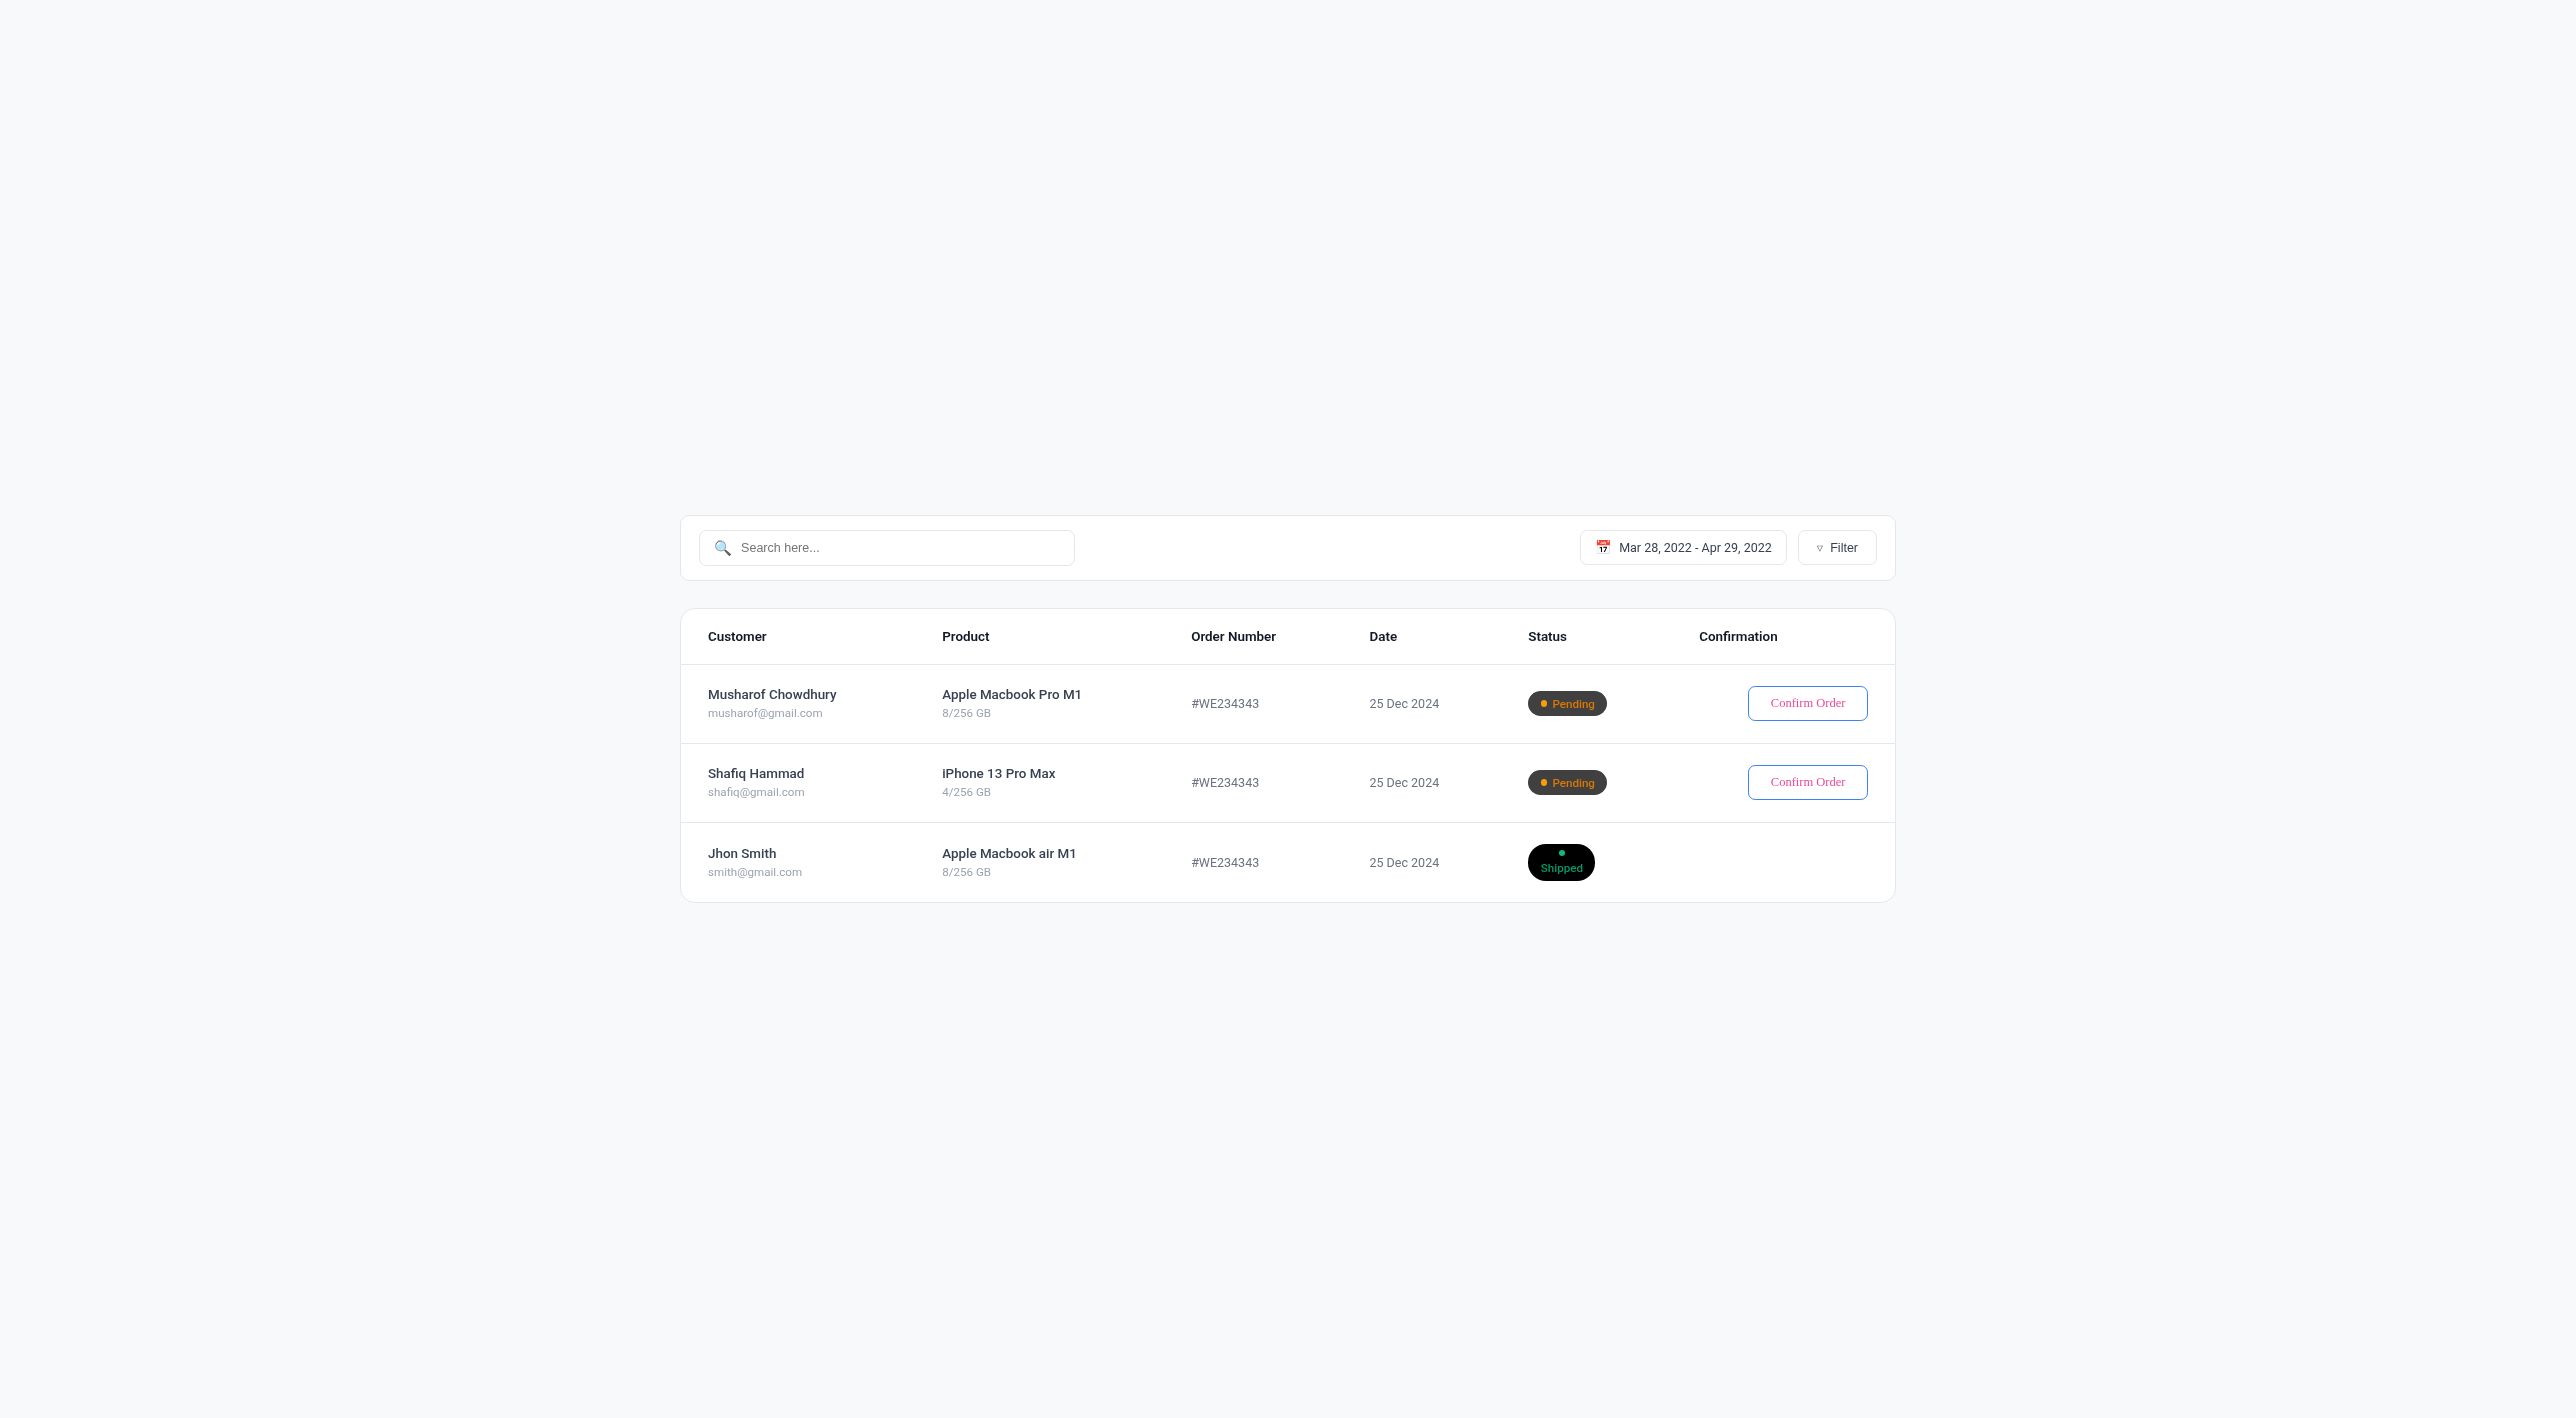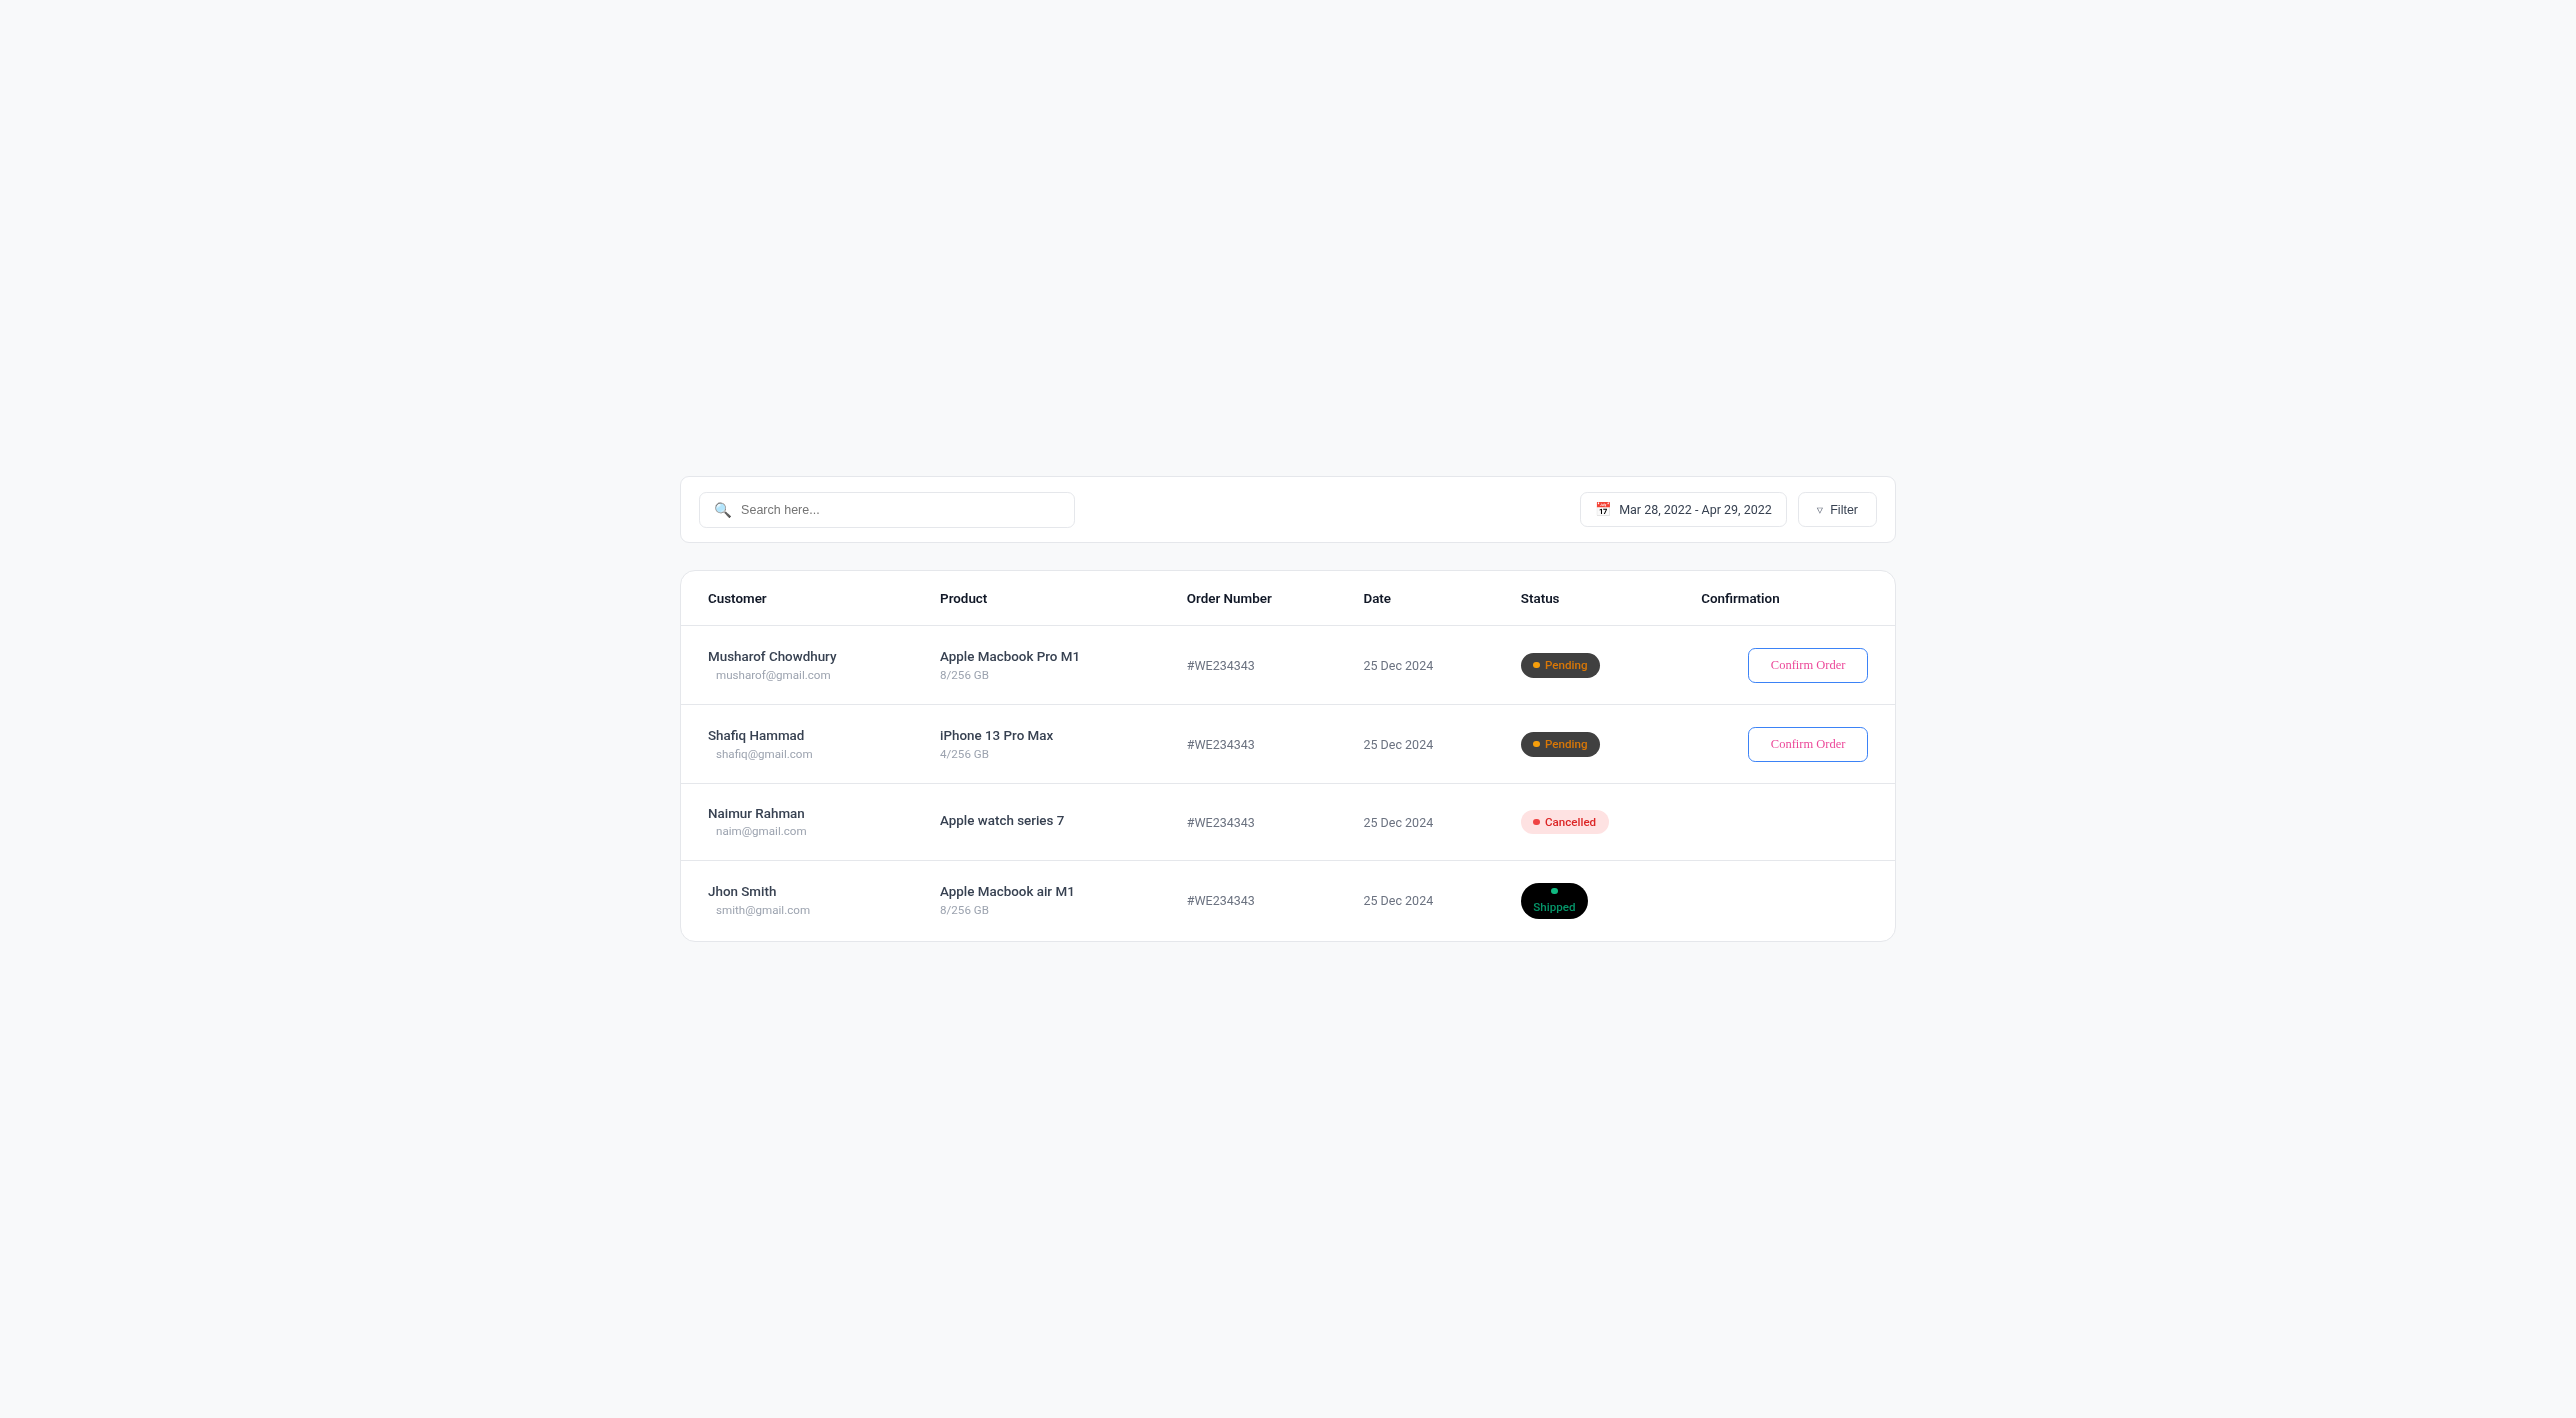--- a/index.html
+++ b/index.html
@@ -141,21 +141,20 @@
     .customer-name {
       font-size: 13.4px;
       font-weight: 500;
       color: #374151;
       margin-bottom: 3.6px;
     }
 
     .customer-email {
       font-size: 11.6px;
       color: #9ca3af;
-      margin-left: 8px;
     }
 
     .product-name {
       font-size: 13.4px;
       font-weight: 500;
       color: #374151;
       margin-bottom: 3.6px;
     }
 
     .product-spec {
@@ -310,41 +309,20 @@
           <span class="status-dot"></span>
           <span>Pending</span>
         </span>
       </td>
       <td class="td-confirmation">
         <button class="confirm-btn">Confirm Order</button>
       </td>
     </tr>
           <tr>
       <td>
-        <div class="customer-name">Naimur Rahman</div>
-        <div class="customer-email">naim@gmail.com</div>
-      </td>
-      <td>
-        <div class="product-name">Apple watch series 7</div>
-
-      </td>
-      <td class="order-number">#WE234343</td>
-      <td class="date-text">25 Dec 2024</td>
-      <td>
-        <span class="status-badge status-cancelled">
-          <span class="status-dot"></span>
-          <span>Cancelled</span>
-        </span>
-      </td>
-      <td class="td-confirmation">
-        
-      </td>
-    </tr>
-          <tr>
-      <td>
         <div class="customer-name">Jhon Smith</div>
         <div class="customer-email">smith@gmail.com</div>
       </td>
       <td>
         <div class="product-name">Apple Macbook air M1</div>
         <div class="product-spec">8/256 GB</div>
       </td>
       <td class="order-number">#WE234343</td>
       <td class="date-text">25 Dec 2024</td>
       <td>

